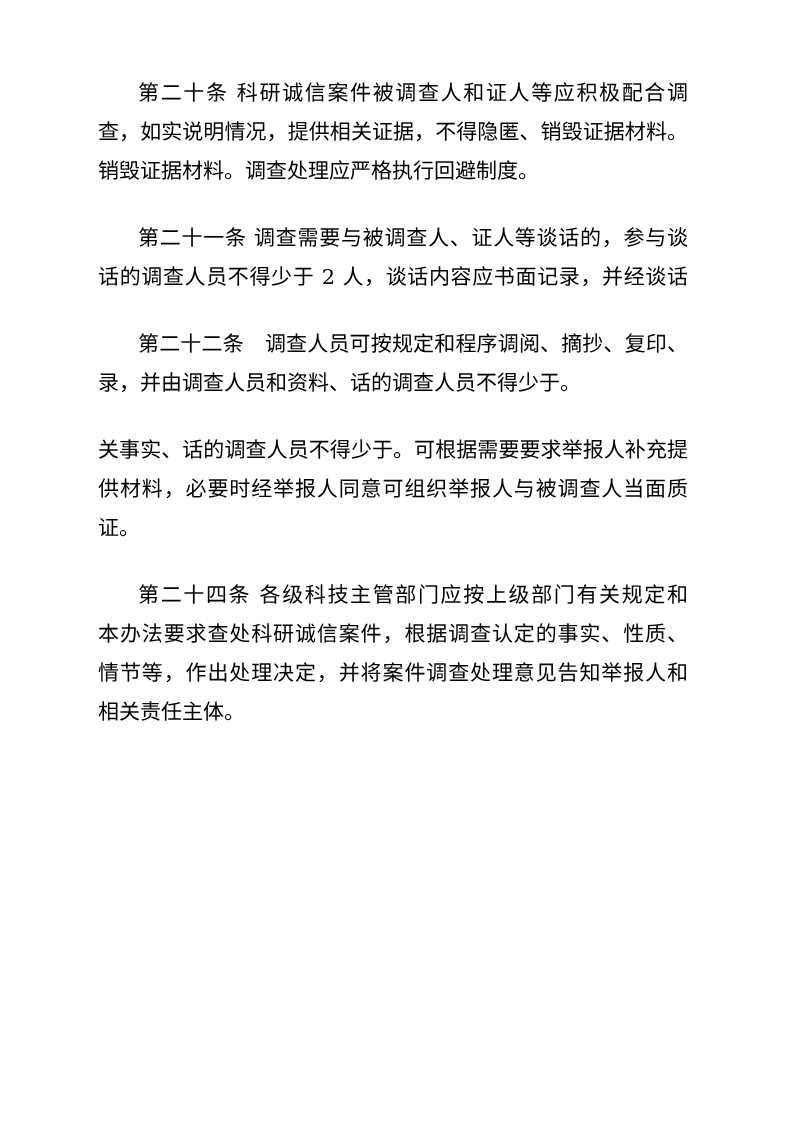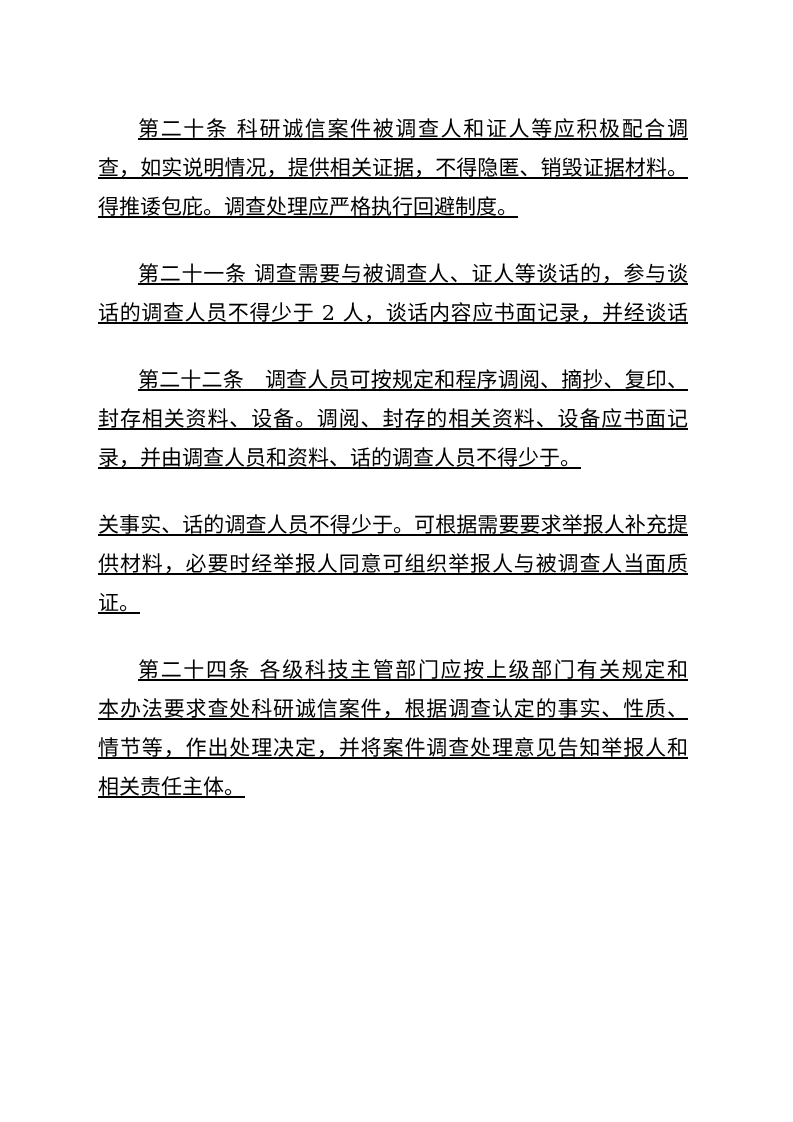--- a/index.html
+++ b/index.html
@@ -6,23 +6,22 @@
     margin: 0;
     padding: 0;
     background: #ffffff;
   }
   .page {
     position: relative;
     width: 793px;
     height: 1122px;
     background: #ffffff;
     box-sizing: border-box;
-    padding: 110px 105px 0 98px;
+    padding: 74px 105px 0 98px;
     overflow: hidden;
-    text-decoration: underline;
   }
   .doc-body {
     width: 590px;
   }
   .para {
     margin: 0 0 28px 0;
     padding: 0;
   }
   .line {
     font-family: "DejaVu Serif", "Liberation Serif", serif;
@@ -41,29 +40,28 @@
   }
 </style>
 </head>
 <body>
 
 <div class="page">
   <div class="doc-body">
       <div class="para">
         <div class="line first">第二十条 科研诚信案件被调查人和证人等应积极配合调</div>
         <div class="line">查，如实说明情况，提供相关证据，不得隐匿、销毁证据材料。</div>
-        <div class="line last">得推诿包庇。调查处理应严格执行回避制度。</div>
+        <div class="line last">销毁证据材料。调查处理应严格执行回避制度。</div>
       </div>
       <div class="para">
         <div class="line first">第二十一条 调查需要与被调查人、证人等谈话的，参与谈</div>
         <div class="line">话的调查人员不得少于 2 人，谈话内容应书面记录，并经谈话</div>
       </div>
       <div class="para">
         <div class="line first">第二十二条　调查人员可按规定和程序调阅、摘抄、复印、</div>
-        <div class="line">封存相关资料、设备。调阅、封存的相关资料、设备应书面记</div>
         <div class="line last">录，并由调查人员和资料、话的调查人员不得少于。</div>
       </div>
       <div class="para">
         <div class="line">关事实、话的调查人员不得少于。可根据需要要求举报人补充提</div>
         <div class="line">供材料，必要时经举报人同意可组织举报人与被调查人当面质</div>
         <div class="line last">证。</div>
       </div>
       <div class="para">
         <div class="line first">第二十四条 各级科技主管部门应按上级部门有关规定和</div>
         <div class="line">本办法要求查处科研诚信案件，根据调查认定的事实、性质、</div>

